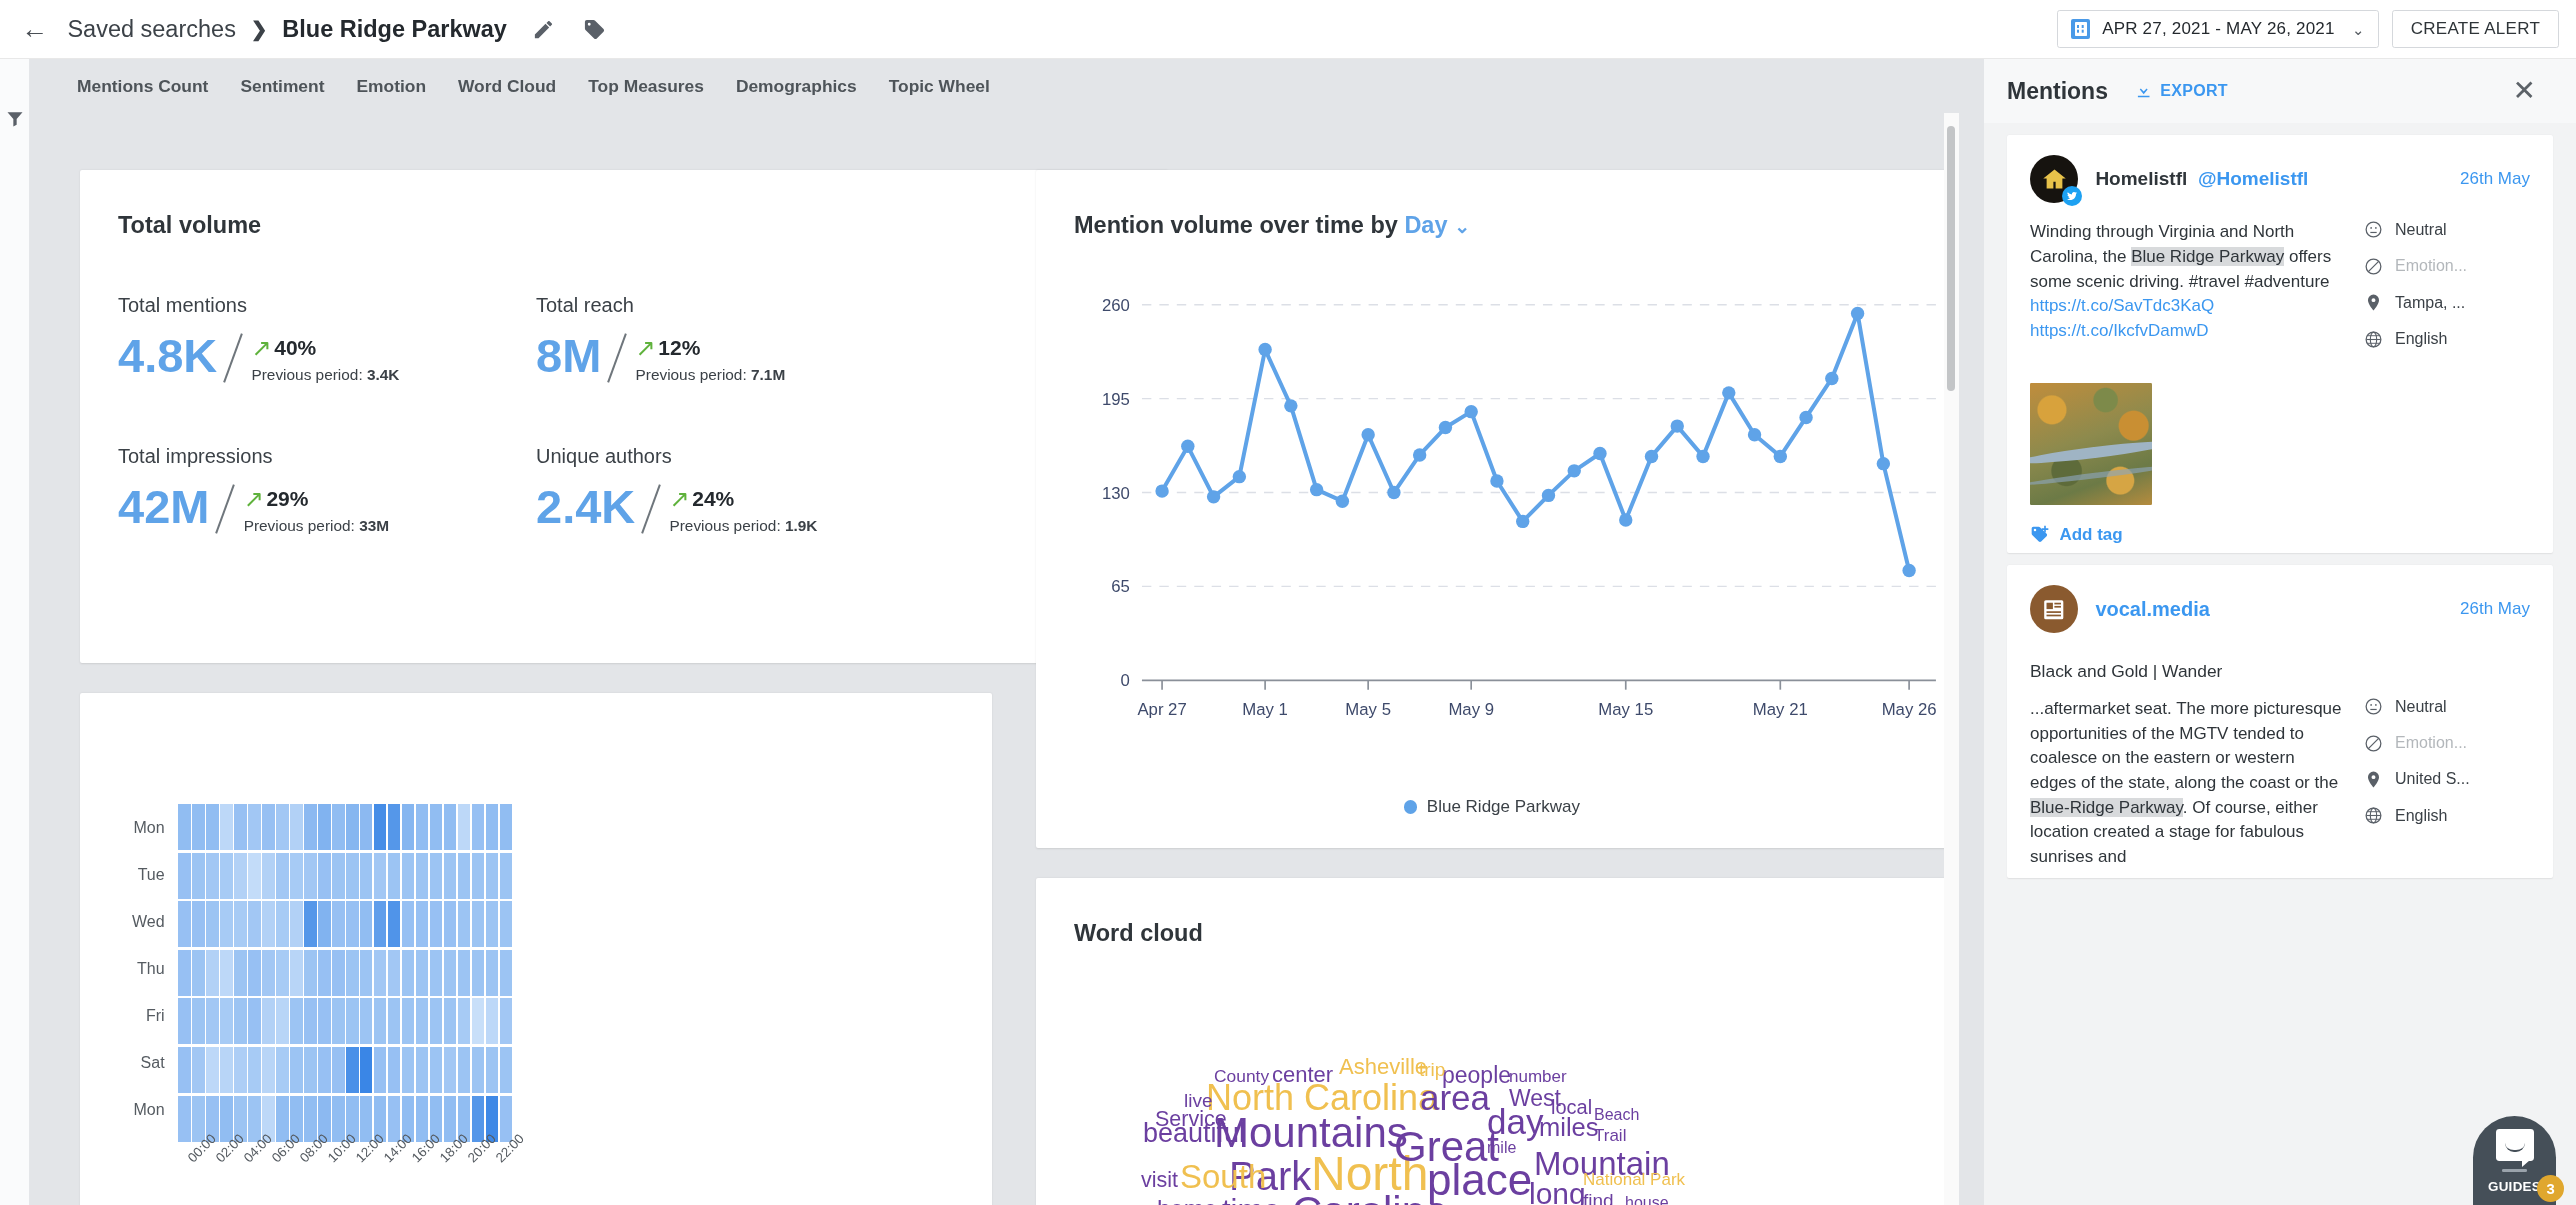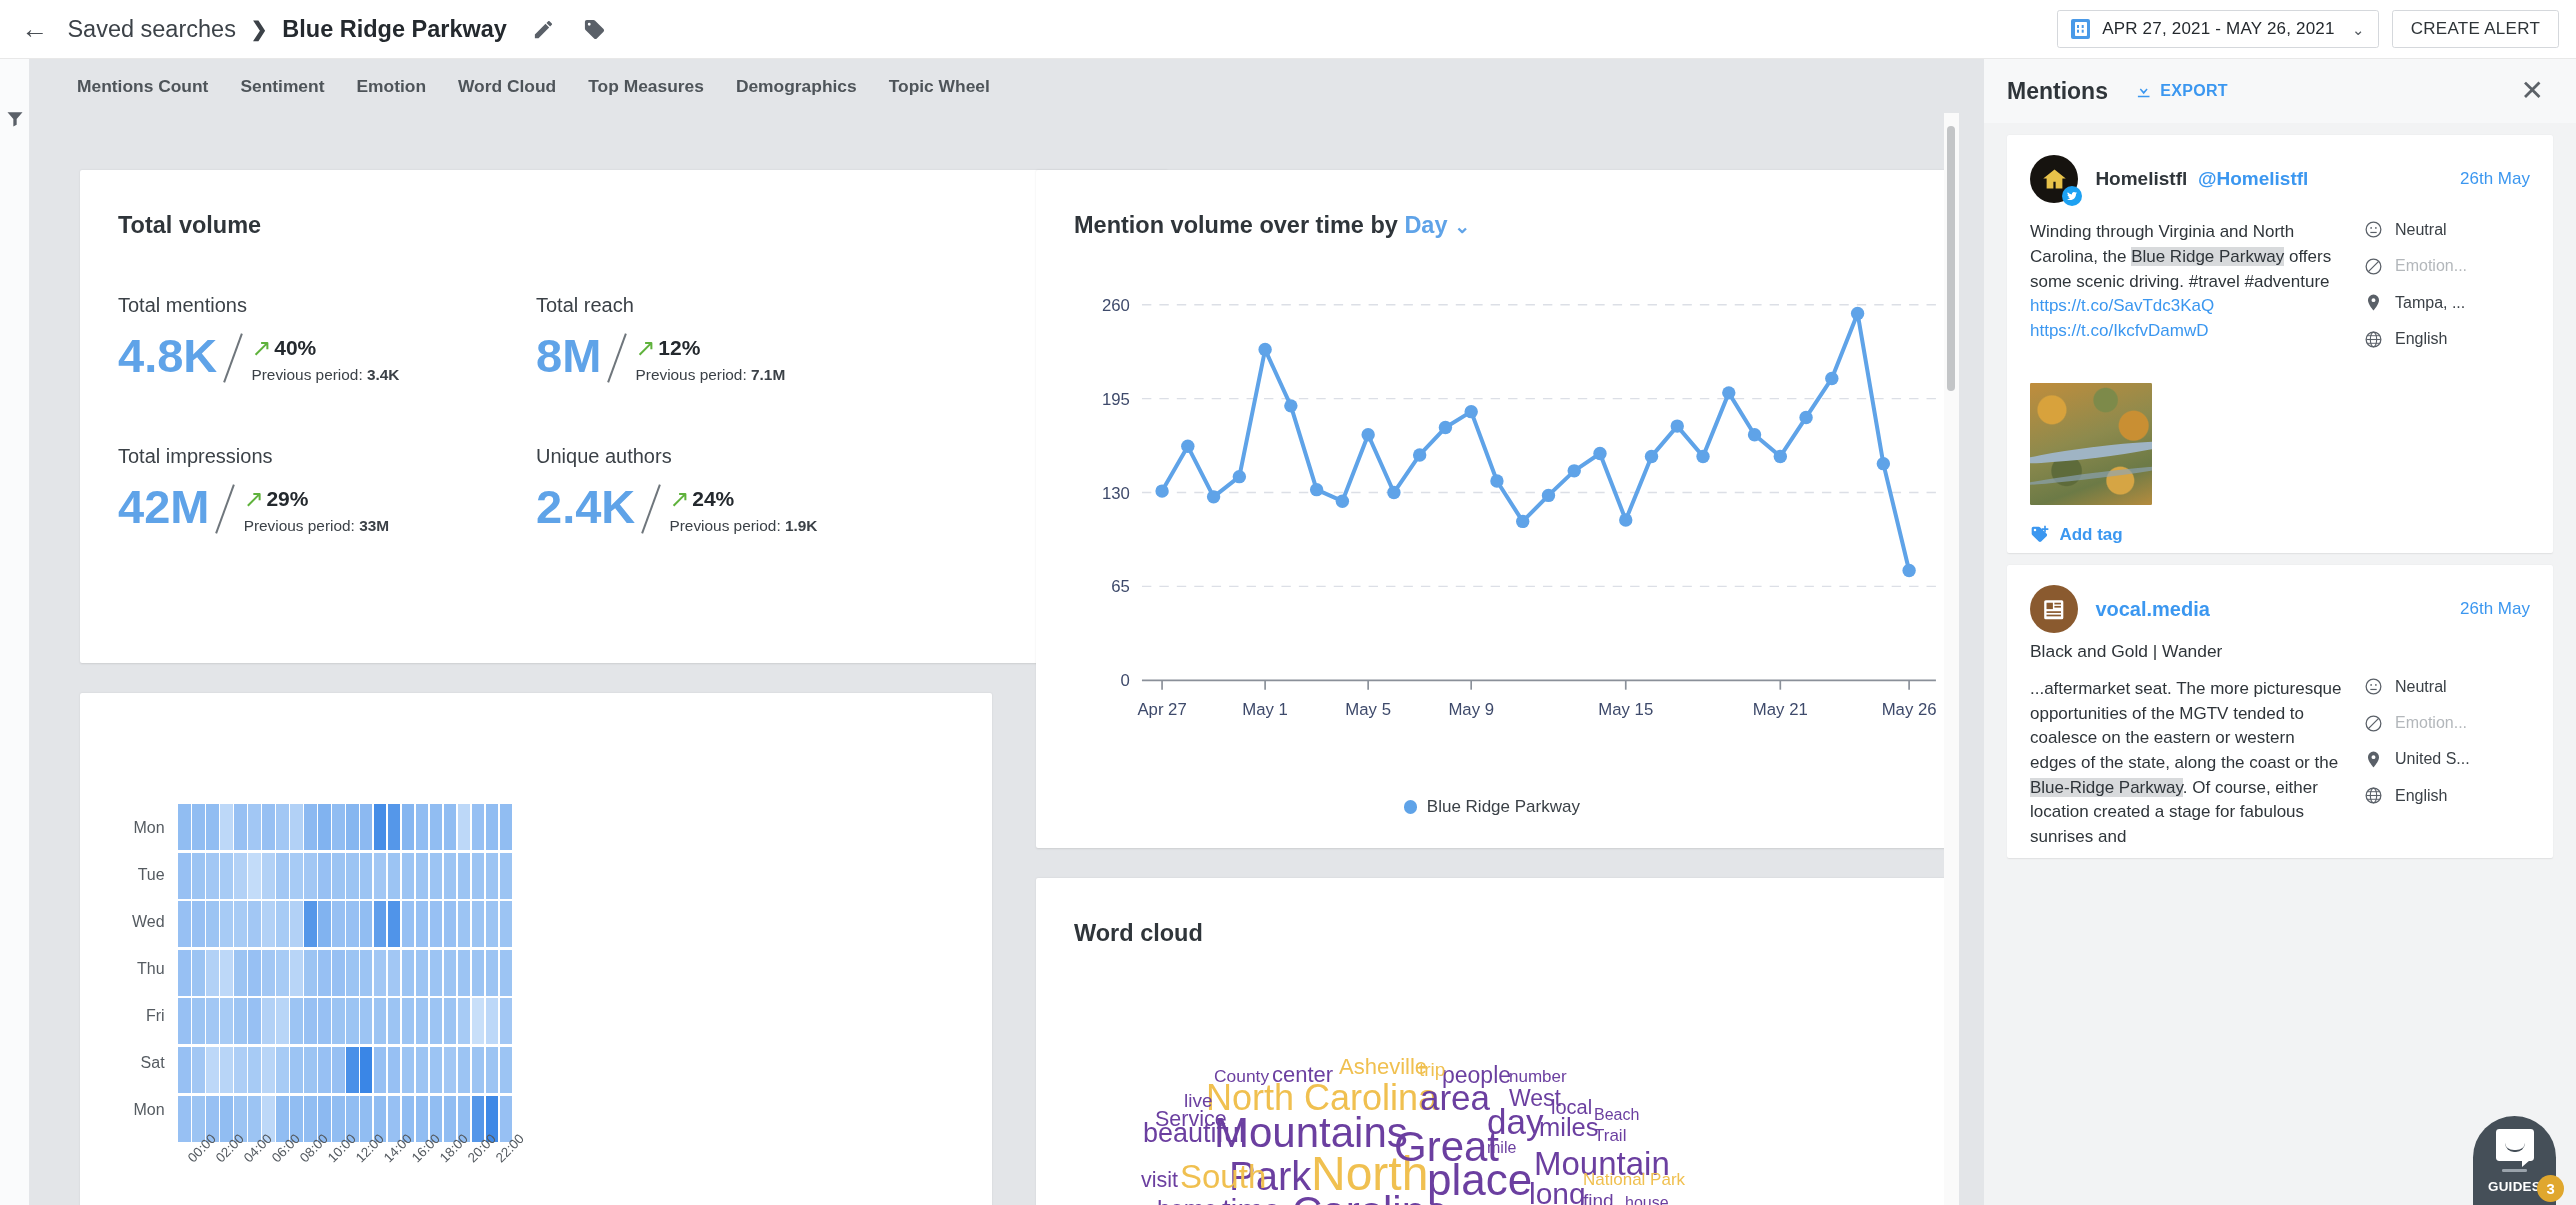--- a/index.html
+++ b/index.html
@@ -165,21 +165,21 @@
     position: absolute; left: 3.4px; top: 13.4px; width: 8px; height: 265px;
     background: #c3c5c7; border-radius: 4px; cursor: pointer;
   }
 
   
   .mentions {
     position: absolute; top: 59px; left: 1984px; width: 592px; height: 1146px;
     background: #f2f3f4;
   }
   .mentions-head {
-    height: 64px; display: flex; align-items: center; padding: 0 4px 0 23px;
+    height: 64px; display: flex; align-items: center; padding: 0 12px 0 23px;
     background: #f7f8f9;
   }
   .mentions-title { font-size: 23px; font-weight: 700; color: #2f353a; }
   .export-btn {
     display: flex; align-items: center; margin-left: 27px; cursor: pointer;
   }
   .export-label {
     font-size: 16px; color: #3b97f0; font-weight: 700; letter-spacing: 0.3px; margin-left: 8px;
   }
   .close-x {
@@ -799,21 +799,21 @@
             <rect x="12.6" y="5.4" width="6.2" height="1.6" fill="#8a5a2f"></rect>
             <rect x="12.6" y="8.4" width="6.2" height="1.6" fill="#8a5a2f"></rect>
             <rect x="5.2" y="13.4" width="13.6" height="1.6" fill="#8a5a2f"></rect>
             <rect x="5.2" y="16.6" width="13.6" height="1.6" fill="#8a5a2f"></rect>
           </svg>
       </div>
       <div class="m-domain">vocal.media</div>
       <div class="m-date">26th May</div>
     </div>
 
-    <div style="margin-top:8px">
+    <div style="margin-top:28px">
       <div class="m-subject">Black and Gold | Wander</div>
     </div>
 
     <div class="m-body" style="margin-top:2.7px">
       <div class="m-text">
         <span>...aftermarket seat. The more picturesque opportunities of the MGTV tended to coalesce on the eastern or western edges of the state, along the coast or the </span><span class="hl">Blue-Ridge Parkway</span><span>. Of course, either location created a stage for fabulous sunrises and</span>
       </div>
       <div class="m-meta">
         <div class="meta-row">
           <svg width="19" height="19" viewBox="0 0 24 24">

